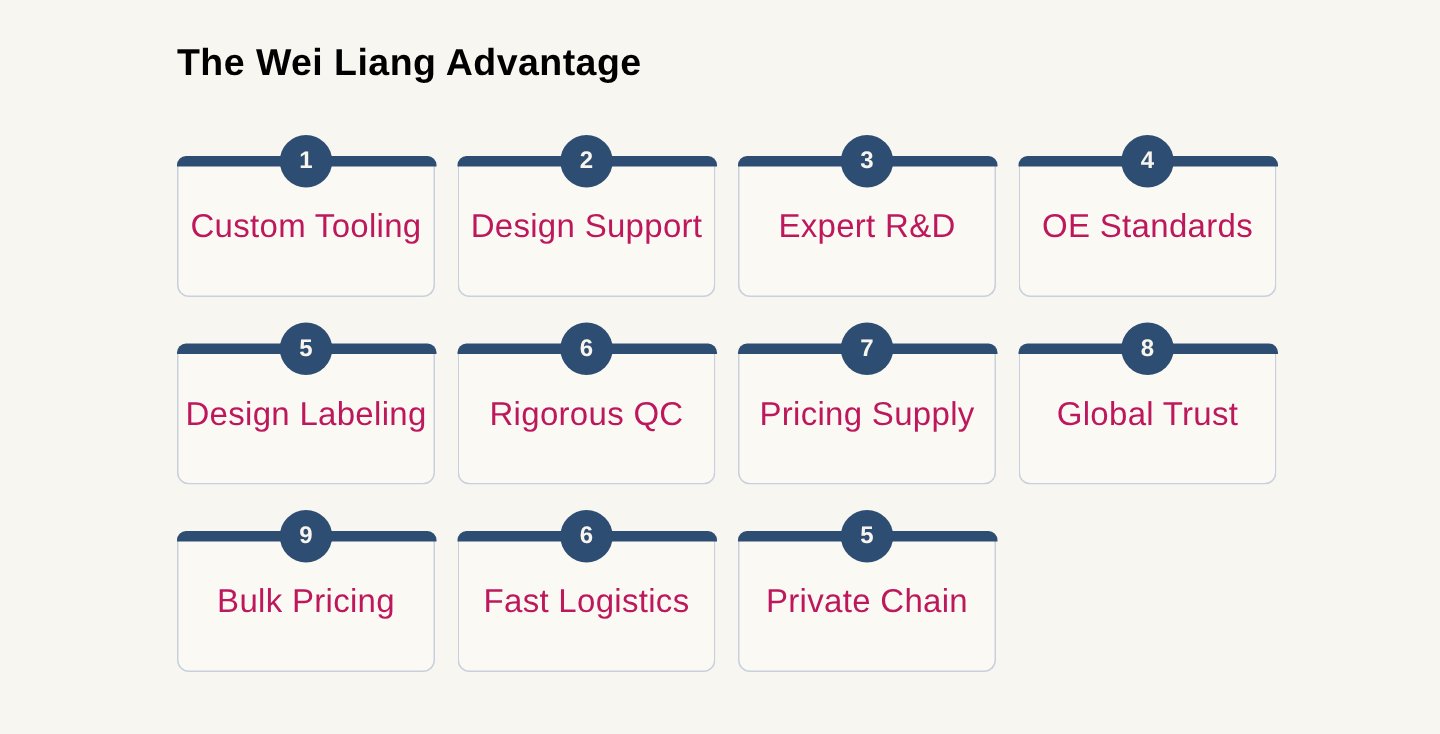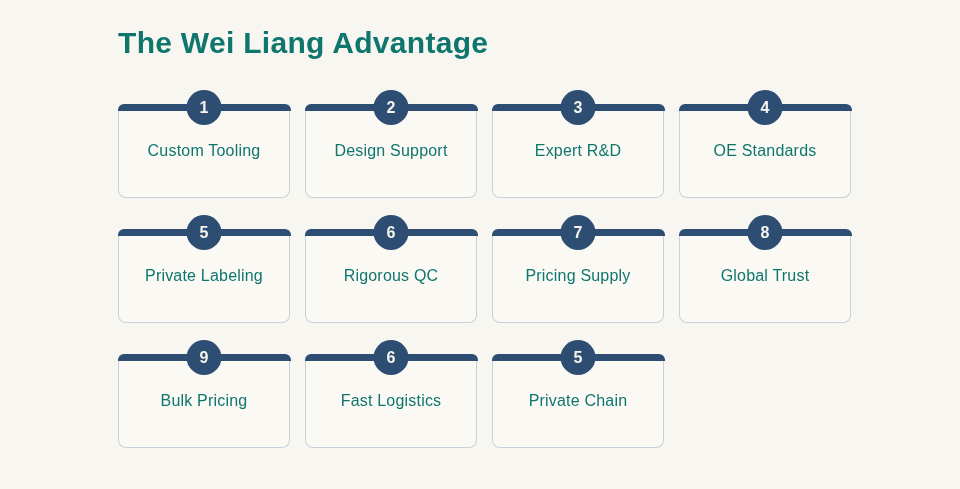--- a/index.html
+++ b/index.html
@@ -13,25 +13,25 @@
     font-family: "Liberation Sans", sans-serif;
     overflow: hidden;
   }
   .content {
     margin-left: 118px;
     padding-top: 26px;
     width: 733px;
   }
   .page-title {
     margin: 0 0 45px 0;
-    font-size: 30px;
+    font-size: 25px;
     line-height: 33px;
     font-weight: 700;
     letter-spacing: 0.3px;
-    color: #0f766e;
+    color: #000000;
   }
   .grid {
     display: grid;
     grid-template-columns: repeat(4, 172px);
     column-gap: 15px;
     row-gap: 31px;
   }
   .card {
     position: relative;
     height: 94px;
@@ -70,22 +70,22 @@
   .label {
     position: absolute;
     top: 7px;
     left: 0;
     right: 0;
     bottom: 0;
     display: flex;
     align-items: center;
     justify-content: center;
     padding-bottom: 6px;
-    font-size: 16px;
-    color: #0f766e;
+    font-size: 22px;
+    color: #be185d;
     letter-spacing: 0.2px;
   }
 </style>
 </head>
 <body>
 
 <div class="content">
   <h1 class="page-title">The Wei Liang Advantage</h1>
 
   <div class="grid">
@@ -110,21 +110,21 @@
 
     <div class="card">
       <div class="bar"></div>
       <div class="badge">4</div>
       <div class="label">OE Standards</div>
     </div>
 
     <div class="card">
       <div class="bar"></div>
       <div class="badge">5</div>
-      <div class="label">Private Labeling</div>
+      <div class="label">Design Labeling</div>
     </div>
 
     <div class="card">
       <div class="bar"></div>
       <div class="badge">6</div>
       <div class="label">Rigorous QC</div>
     </div>
 
     <div class="card">
       <div class="bar"></div>

